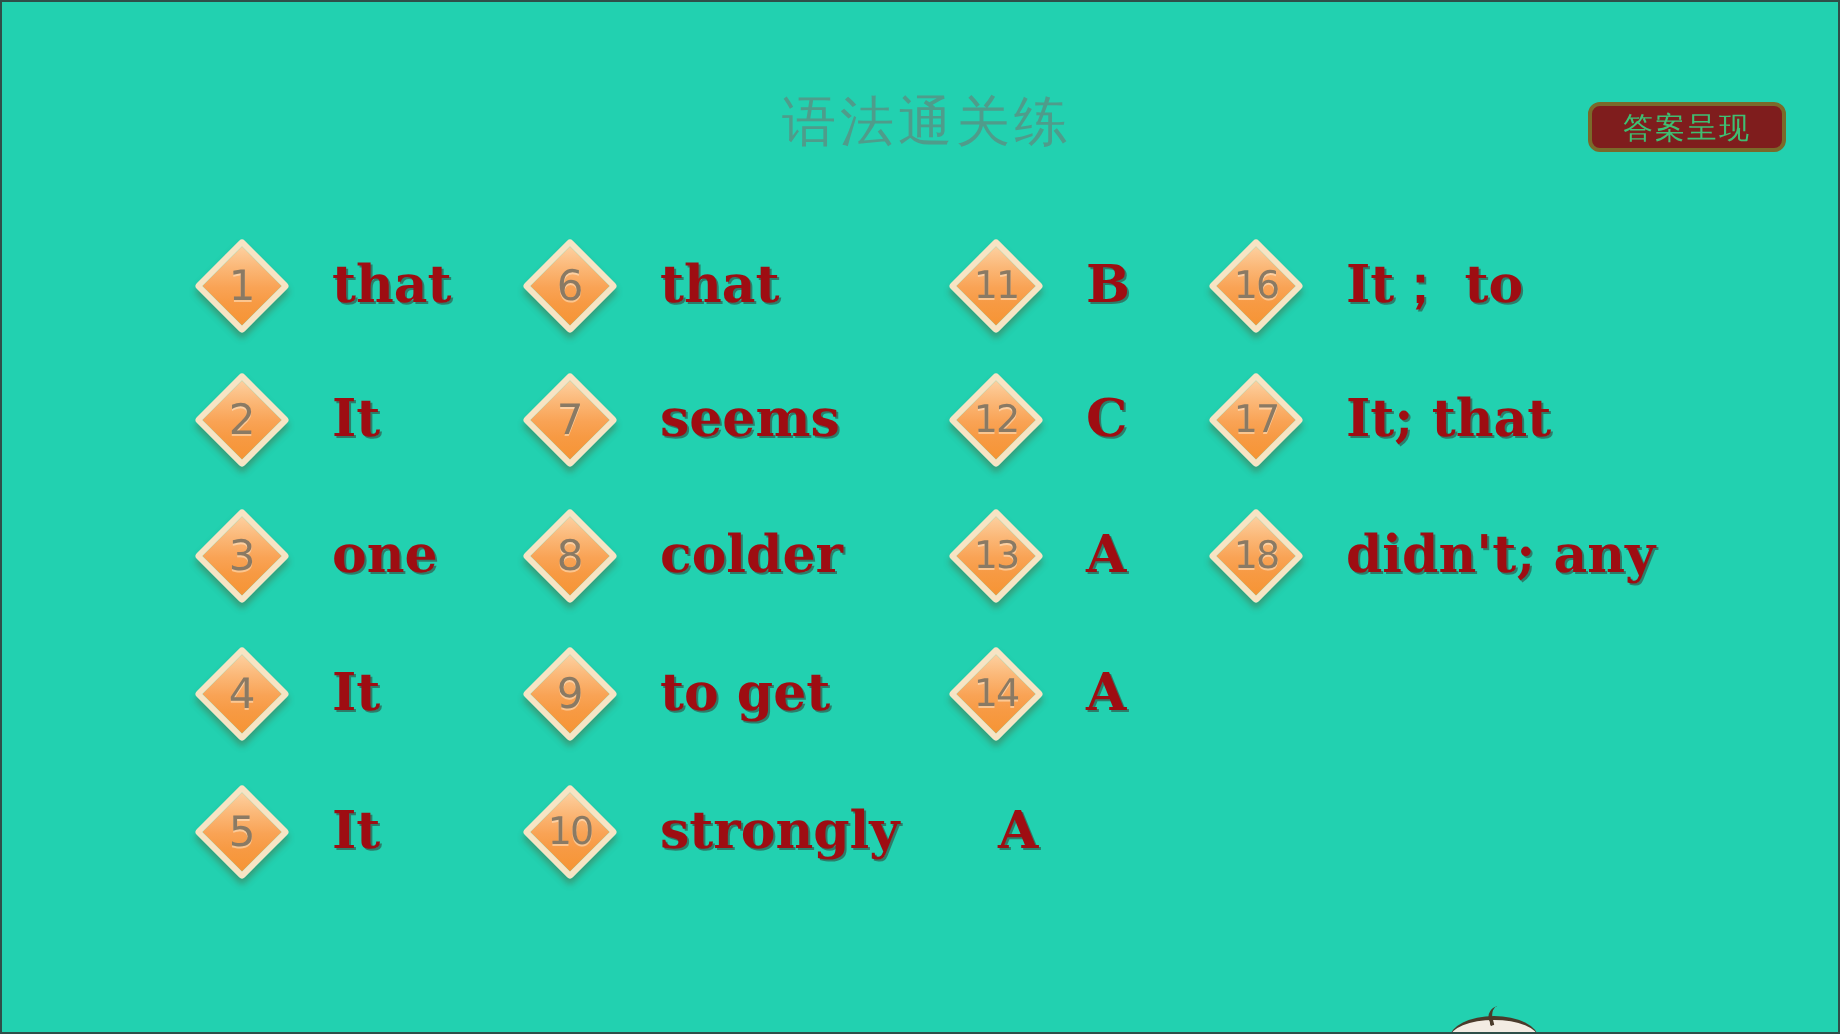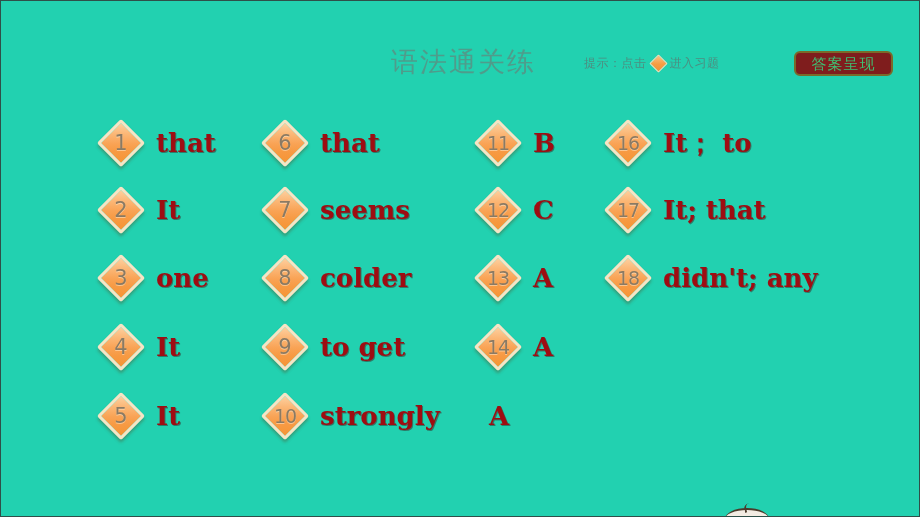--- a/index.html
+++ b/index.html
@@ -162,21 +162,21 @@
     font-family: "DejaVu Sans", "Liberation Sans", sans-serif;
     font-size: 21px;
     color: #8a7a64;
     text-shadow: 0 1px 0 rgba(255,240,215,0.5);
     pointer-events: none;
     line-height: 22px;
   }
   .diamond.wide .num { font-size: 19px; letter-spacing: -1px; }
 
   .answer {
-    margin-left: 13px;
+    margin-left: 23px;
     font-family: "DejaVu Serif", "Liberation Serif", serif;
     font-weight: bold;
     font-size: 26px;
     color: #9e0d12;
     text-shadow: 1px 1px 0 rgba(60,20,20,0.45);
     line-height: 30px;
   }
 
   
   #bottom-deco {
@@ -203,25 +203,20 @@
 </style>
 </head>
 <body>
 
 <div id="slide">
 
   <div id="header">
 
     <div id="deck-title">语法通关练</div>
 
-    <div id="hint">
-      <span class="hint-text">提示：点击</span>
-      <span class="hint-diamond"></span>
-      <span class="hint-text">进入习题</span>
-    </div>
 
     <div id="answer-reveal">
       <span>答案呈现</span>
     </div>
 
   </div>
 
   <div id="grid">
 
     <div class="col col-0">

